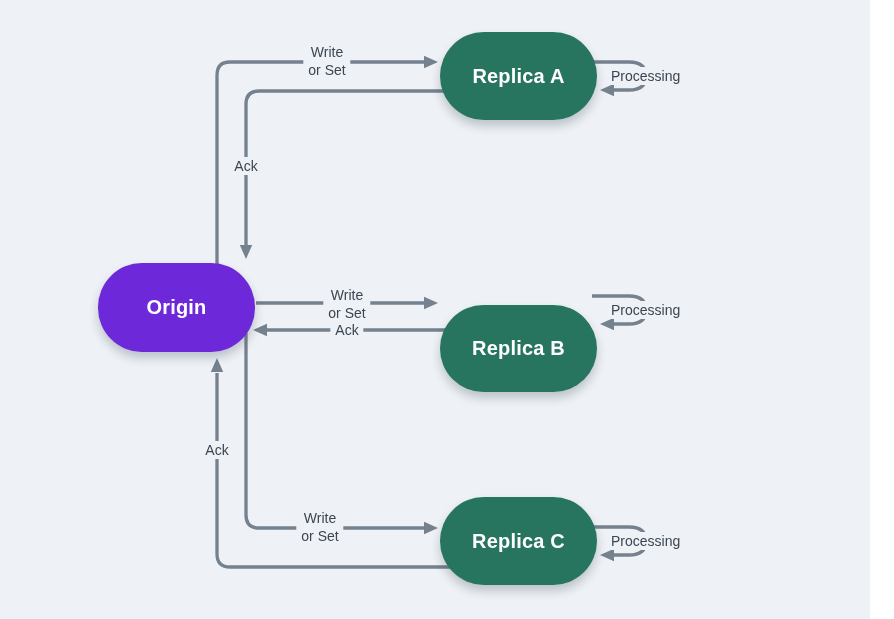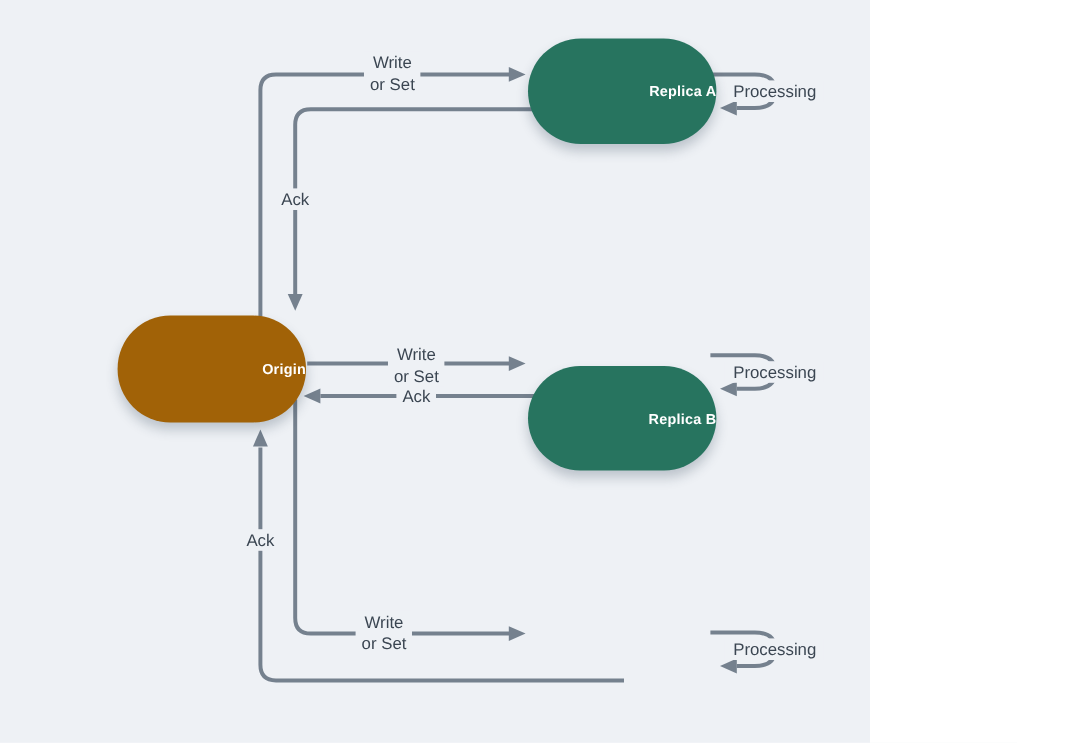--- a/index.html
+++ b/index.html
@@ -1,18 +1,18 @@
 <!DOCTYPE html>
 <html><head>
 <meta charset="utf-8">
 <style>
   html, body { margin: 0; padding: 0; }
   .canvas {
     position: relative;
-    width: 725px;
+    width: 870px;
     height: 619px;
     background: #eef1f5;
     font-family: "Liberation Sans", sans-serif;
     overflow: hidden;
   }
   svg.edges-layer {
     position: absolute;
     left: 0; top: 0;
     width: 894px; height: 619px;
   }
@@ -25,28 +25,28 @@
     fill: #75818e;
     stroke: none;
   }
   .node {
     position: absolute;
     width: 157px;
     height: 88px;
     border-radius: 44px;
     display: flex;
     align-items: center;
-    justify-content: flex-end;
+    justify-content: center;
     color: #ffffff;
     font-weight: bold;
-    font-size: 12px;
+    font-size: 20px;
     letter-spacing: 0.2px;
     box-shadow: 0 6px 10px rgba(40, 60, 80, 0.25);
   }
-  .node-origin  { left: 98px;  top: 263px; height: 89px; background: #a16207; }
+  .node-origin  { left: 98px;  top: 263px; height: 89px; background: #6d28d9; }
   .node-replica { background: #27745f; }
   .node-replica-a { left: 440px; top: 32px; }
   .node-replica-b { left: 440px; top: 265px; height: 87px; margin-top: 40px; }
   .node-replica-c { left: 440px; top: 497px; }
   .elabel {
     position: absolute;
     transform: translate(-50%, -50%);
     background: #eef1f5;
     color: #3b4652;
     font-size: 14px;
@@ -140,14 +140,17 @@
   </div>
 
   <div class="node node-replica node-replica-a">
     <span>Replica A</span>
   </div>
 
   <div class="node node-replica node-replica-b">
     <span>Replica B</span>
   </div>
 
+  <div class="node node-replica node-replica-c">
+    <span>Replica C</span>
+  </div>
 
 </div>
 
 </body></html>

